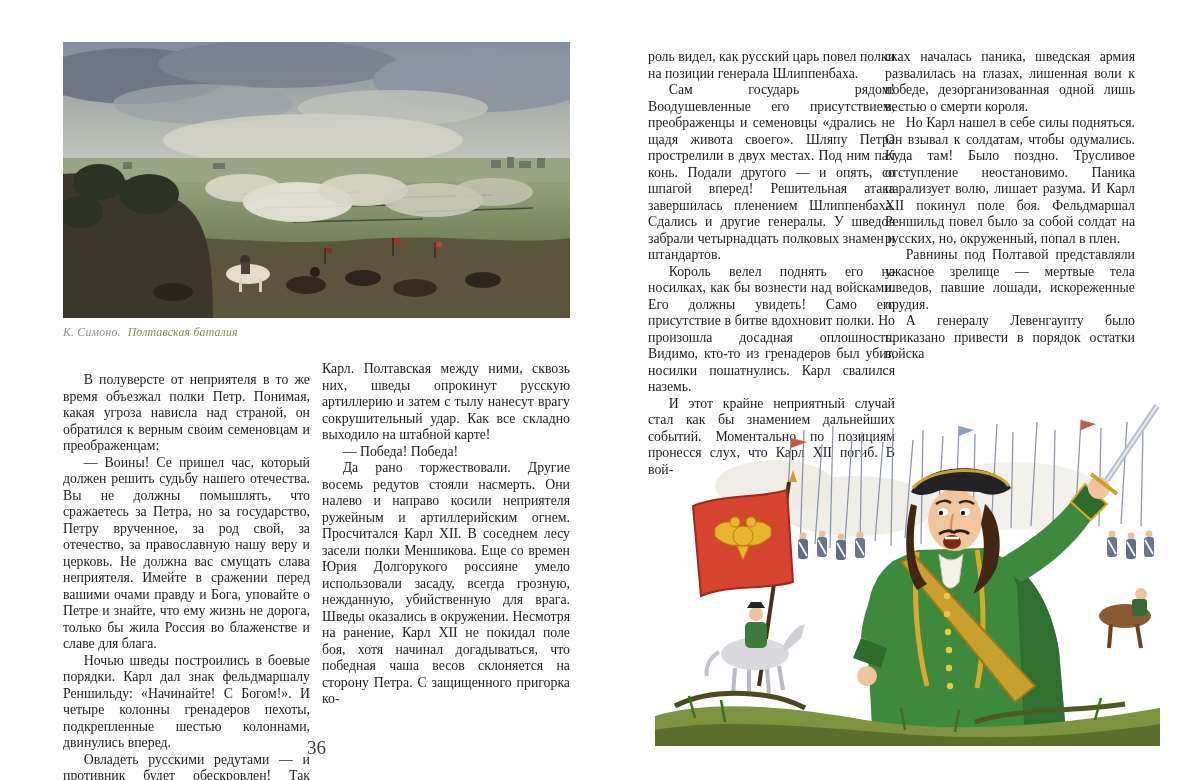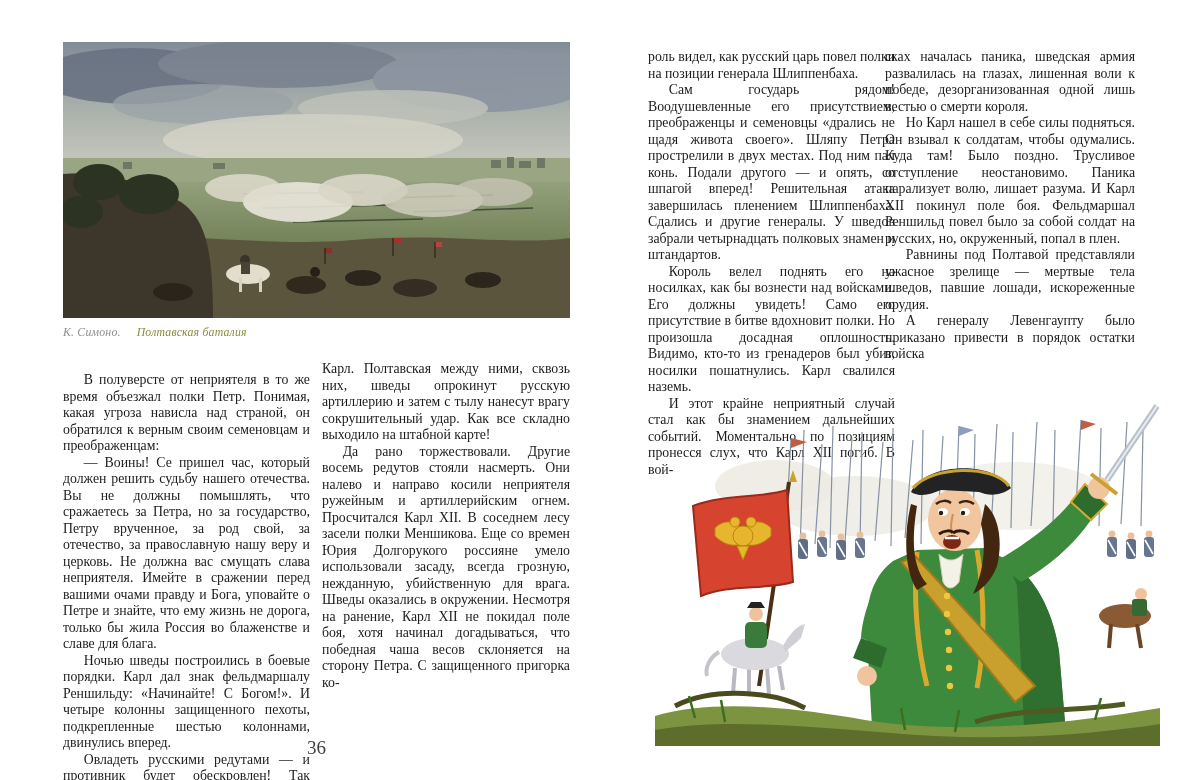--- a/index.html
+++ b/index.html
@@ -4,21 +4,21 @@
 <style>
   html,body{margin:0;padding:0;background:#ffffff;}
   .spread{position:relative;width:1200px;height:780px;background:#ffffff;overflow:hidden;
           font-family:"Liberation Serif","DejaVu Serif",serif;color:#1b1b1b;}
   .col{position:absolute;text-align:justify;font-size:13.8px;line-height:16.5px;}
   .col p{margin:0;text-indent:1.5em;}
   .col p.cont{text-indent:0;margin-top:9px;}
   figure.painting{margin:0;position:absolute;left:63px;top:42px;width:507px;}
   figure.painting svg{display:block;}
   figcaption{margin-top:7px;font-style:italic;font-size:11.8px;letter-spacing:.2px;}
-  .cap-author{color:#8f8f8f;margin-right:16px;}
+  .cap-author{color:#8f8f8f;margin-right:7px;}
   .cap-title{color:#8a8c3a;}
   .pagenum{position:absolute;left:63px;top:737px;width:507px;text-align:center;font-size:19px;color:#404040;}
   .illus{position:absolute;left:655px;top:386px;width:505px;height:360px;}
   .illus svg{display:block;}
 </style>
 </head>
 <body>
 
 <div class="spread">
 
@@ -98,26 +98,27 @@
       </g>
     </svg>
     <figcaption>
       <span class="cap-author">К. Симоно.</span><span class="cap-title">Полтавская баталия</span>
     </figcaption>
   </figure>
 
   <div class="col" style="left:63px;top:372px;width:247px;">
     <p>В полуверсте от неприятеля в то же время объезжал полки Петр. Понимая, какая угроза нависла над страной, он обратился к верным своим семеновцам и преображенцам:</p>
     <p>— Воины! Се пришел час, который должен решить судьбу нашего отечества. Вы не должны помышлять, что сражаетесь за Петра, но за государство, Петру врученное, за род свой, за отечество, за православную нашу веру и церковь. Не должна вас смущать слава неприятеля. Имейте в сражении перед вашими очами правду и Бога, уповайте о Петре и знайте, что ему жизнь не дорога, только бы жила Россия во блаженстве и славе для блага.</p>
-    <p>Ночью шведы построились в боевые порядки. Карл дал знак фельдмаршалу Реншильду: «Начинайте! С Богом!». И четыре колонны защищенного пехоты, подкрепленные шестью колоннами, двинулись вперед.</p>
+    <p>Ночью шведы построились в боевые порядки. Карл дал знак фельдмаршалу Реншильду: «Начинайте! С Богом!». И четыре колонны гренадеров пехоты, подкрепленные шестью колоннами, двинулись вперед.</p>
     <p>Овладеть русскими редутами — и противник будет обескровлен! Так задумал</p>
   </div>
 
   <div class="col" style="left:322px;top:352px;width:248px;">
     <p class="cont">Карл. Полтавская между ними, сквозь них, шведы опрокинут русскую артиллерию и затем с тылу нанесут врагу сокрушительный удар. Как все складно выходило на штабной карте!</p>
+    <p>— Победа! Победа!</p>
     <p>Да рано торжествовали. Другие восемь редутов стояли насмерть. Они налево и направо косили неприятеля ружейным и артиллерийским огнем. Просчитался Карл XII. В соседнем лесу засели полки Меншикова. Еще со времен Юрия Долгорукого россияне умело использовали засаду, всегда грозную, нежданную, убийственную для врага. Шведы оказались в окружении. Несмотря на ранение, Карл XII не покидал поле боя, хотя начинал догадываться, что победная чаша весов склоняется на сторону Петра. С защищенного пригорка ко-</p>
   </div>
 
   <div class="pagenum">36</div>
 
   <div class="col" style="left:648px;top:40px;width:247px;">
     <p class="cont">роль видел, как русский царь повел полки на позиции генерала Шлиппенбаха.</p>
     <p>Сам государь рядом! Воодушевленные его присутствием, преображенцы и семеновцы «дрались не щадя живота своего». Шляпу Петра прострелили в двух местах. Под ним пал конь. Подали другого — и опять, со шпагой вперед! Решительная атака завершилась пленением Шлиппенбаха. Сдались и другие генералы. У шведов забрали четырнадцать полковых знамен и штандартов.</p>
     <p>Король велел поднять его на носилках, как бы вознести над войсками. Его должны увидеть! Само его присутствие в битве вдохновит полки. Но произошла досадная оплошность. Видимо, кто-то из гренадеров был убит, носилки пошатнулись. Карл свалился наземь.</p>
     <p>И этот крайне неприятный случай стал как бы знамением дальнейших событий. Моментально по позициям пронесся слух, что Карл XII погиб. В вой-</p>

